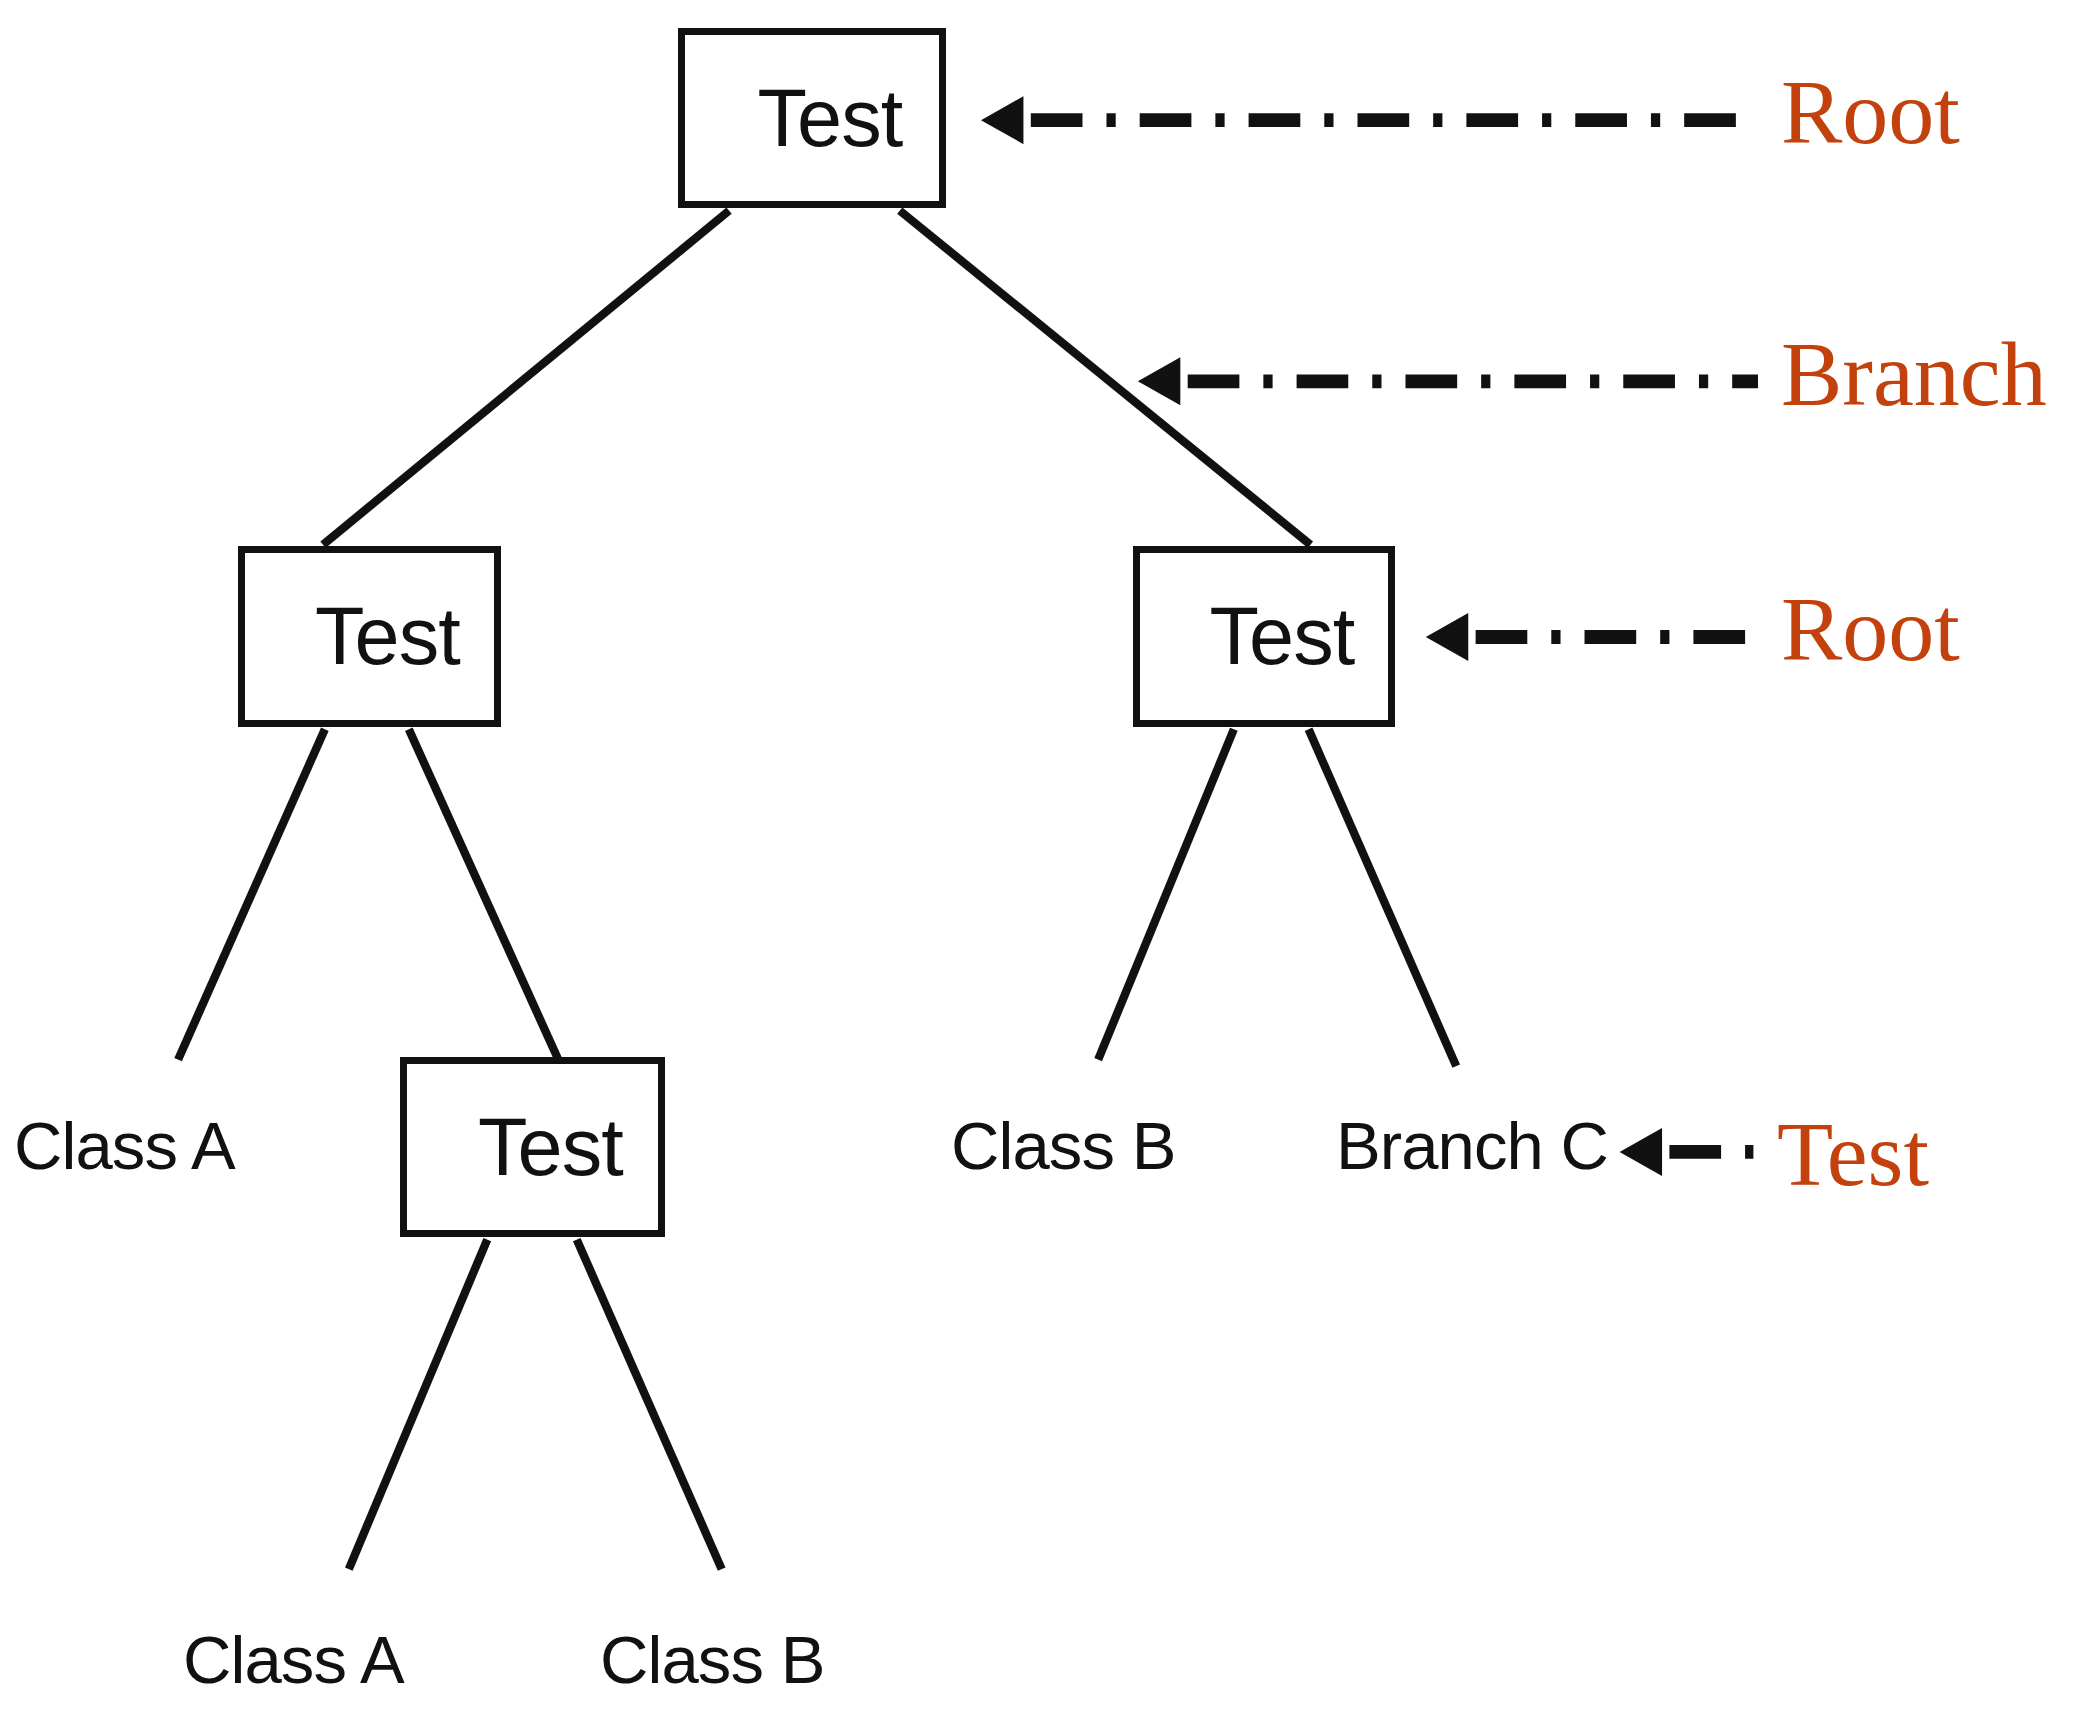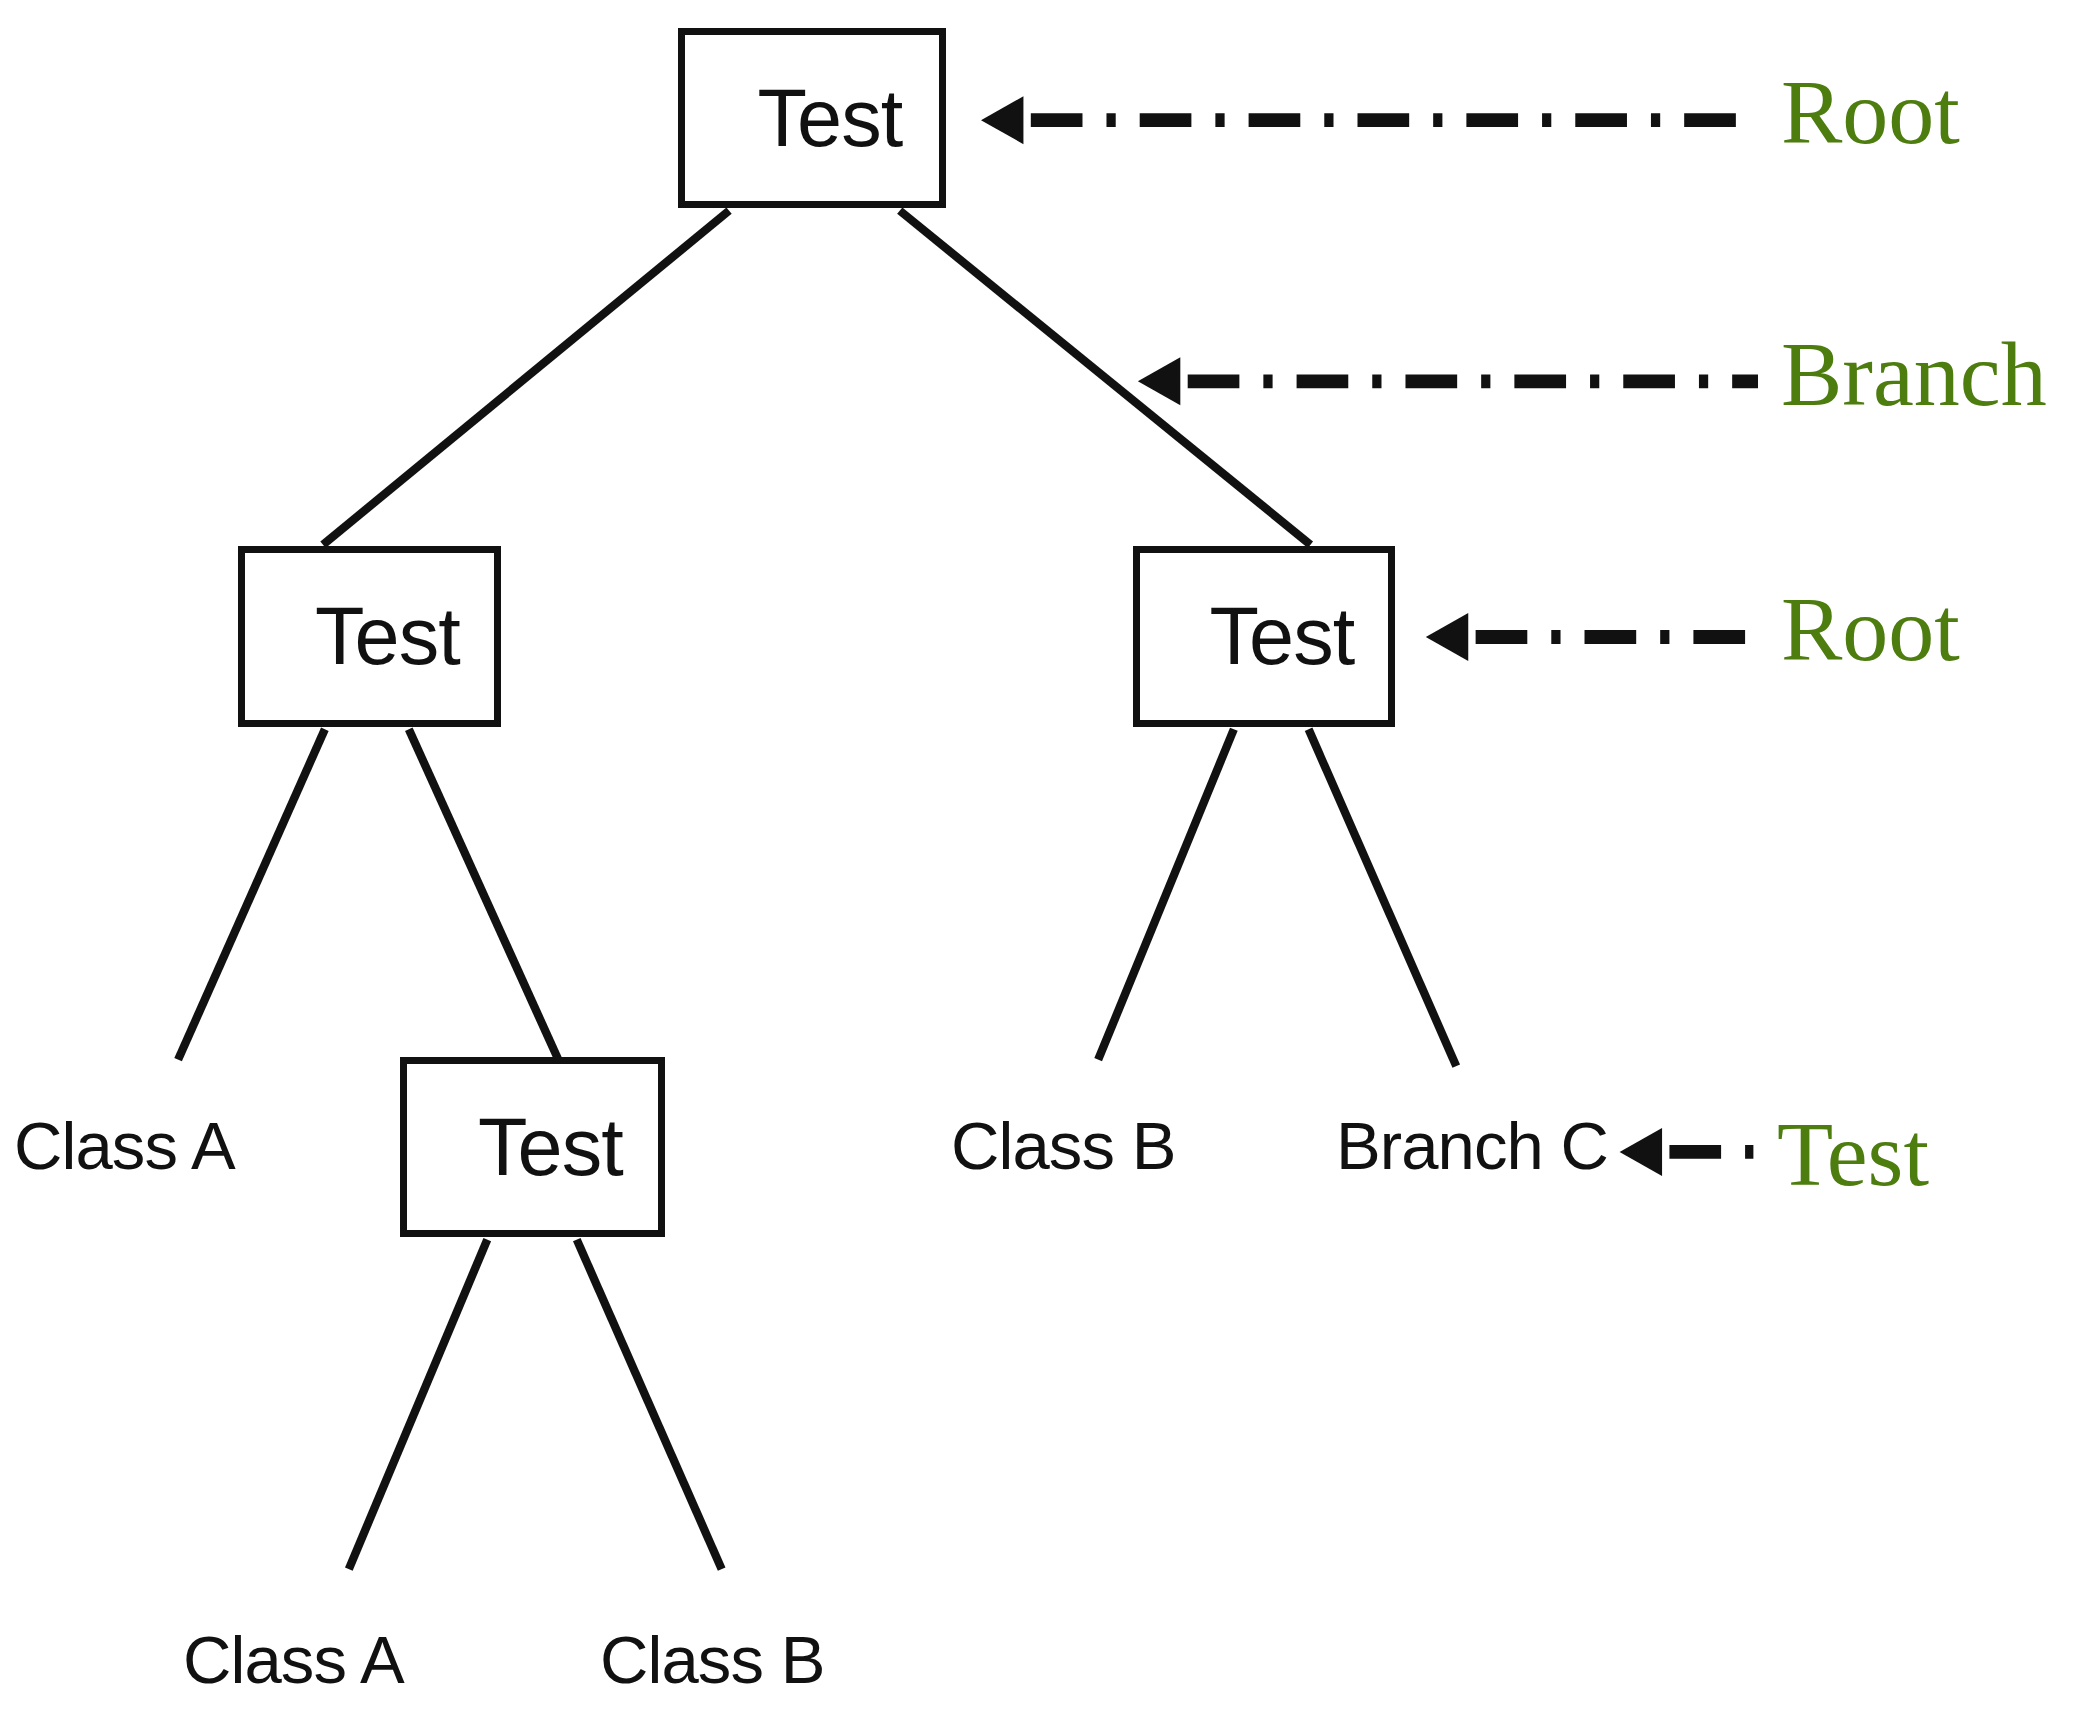--- a/index.html
+++ b/index.html
@@ -48,21 +48,21 @@
     line-height: 1;
     color: #111111;
     white-space: nowrap;
     letter-spacing: -0.9px;
   }
   .annot-label {
     position: absolute;
     font-family: "Liberation Serif", serif;
     font-size: 92px;
     line-height: 1;
-    color: #4d7c0f;
+    color: #c2410c;
     white-space: nowrap;
   }
 </style>
 </head>
 <body>
 
 <div id="canvas">
 
   <svg id="tree-svg" viewBox="0 0 2268 1872" xmlns="http://www.w3.org/2000/svg">
     <g id="edge-layer">

